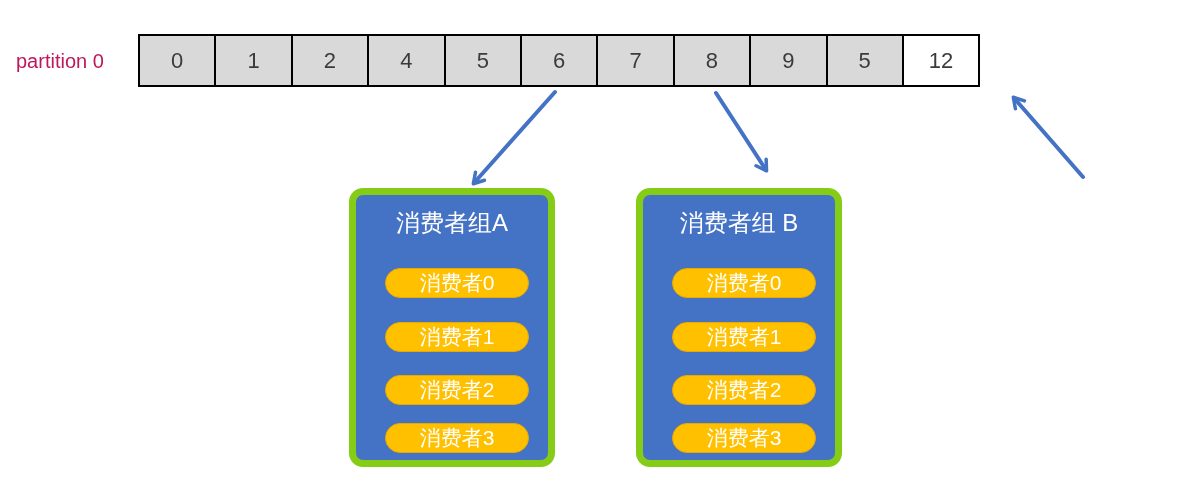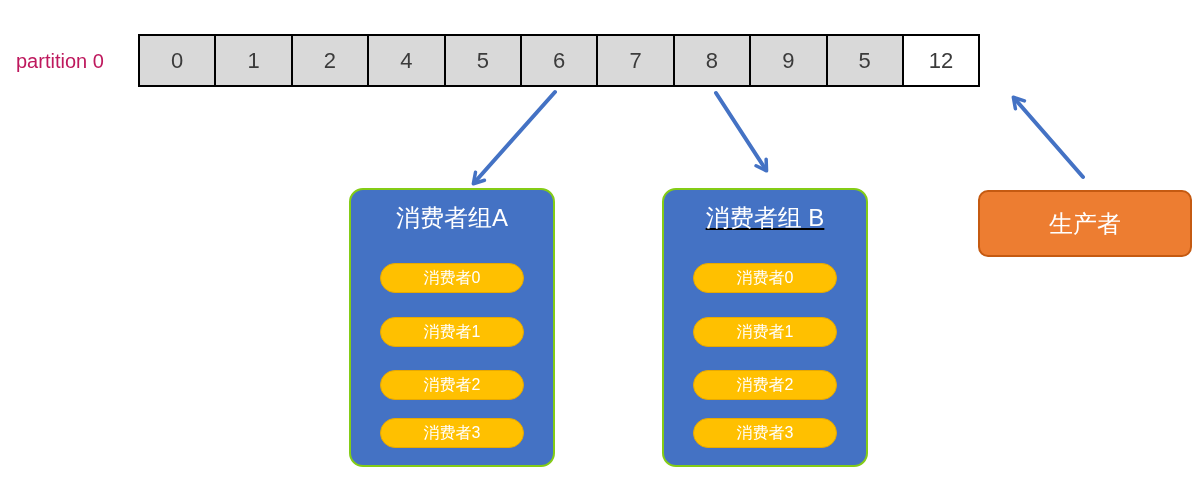--- a/index.html
+++ b/index.html
@@ -35,42 +35,42 @@
   }
   .cell:first-child { margin-left:0; }
   .cell--empty { background:#ffffff; }
 
   
   .group-box {
     position:absolute;
     box-sizing:border-box;
     width:206px; height:279px;
     background:#4472c4;
-    border:2px solid #84cc16;
+    border:7px solid #84cc16;
     border-radius:14px;
   }
   .group-box--a { left:349px; top:188px; }
-  .group-box--b { left:662px; top:188px;text-decoration:underline; }
+  .group-box--b { left:636px; top:188px; }
   .group-title {
     margin-top:12px;
     text-align:center;
     font-size:24px;
     color:#ffffff;
     white-space:nowrap;
   }
   .pill {
     position:absolute;
     left:29px;
     box-sizing:border-box;
     width:144px; height:30px;
     border-radius:15px;
     background:#ffc000;
     border:1px solid #e8a900;
     display:flex; align-items:center; justify-content:center;
-    font-size:16px; color:#ffffff;
+    font-size:21px; color:#ffffff;
     white-space:nowrap;
   }
   .pill--0 { top:73px; }
   .pill--1 { top:127px; }
   .pill--2 { top:180px; }
   .pill--3 { top:228px;text-align:center; }
 
   
   .producer-box {
     position:absolute;
@@ -134,17 +134,14 @@
   </div>
 
   <div class="group-box group-box--b">
     <div class="group-title">消费者组 B</div>
     <div class="pill pill--0">消费者0</div>
     <div class="pill pill--1">消费者1</div>
     <div class="pill pill--2">消费者2</div>
     <div class="pill pill--3">消费者3</div>
   </div>
 
-  <div class="producer-box">
-    <span>生产者</span>
-  </div>
 
 </div>
 
 </body></html>

